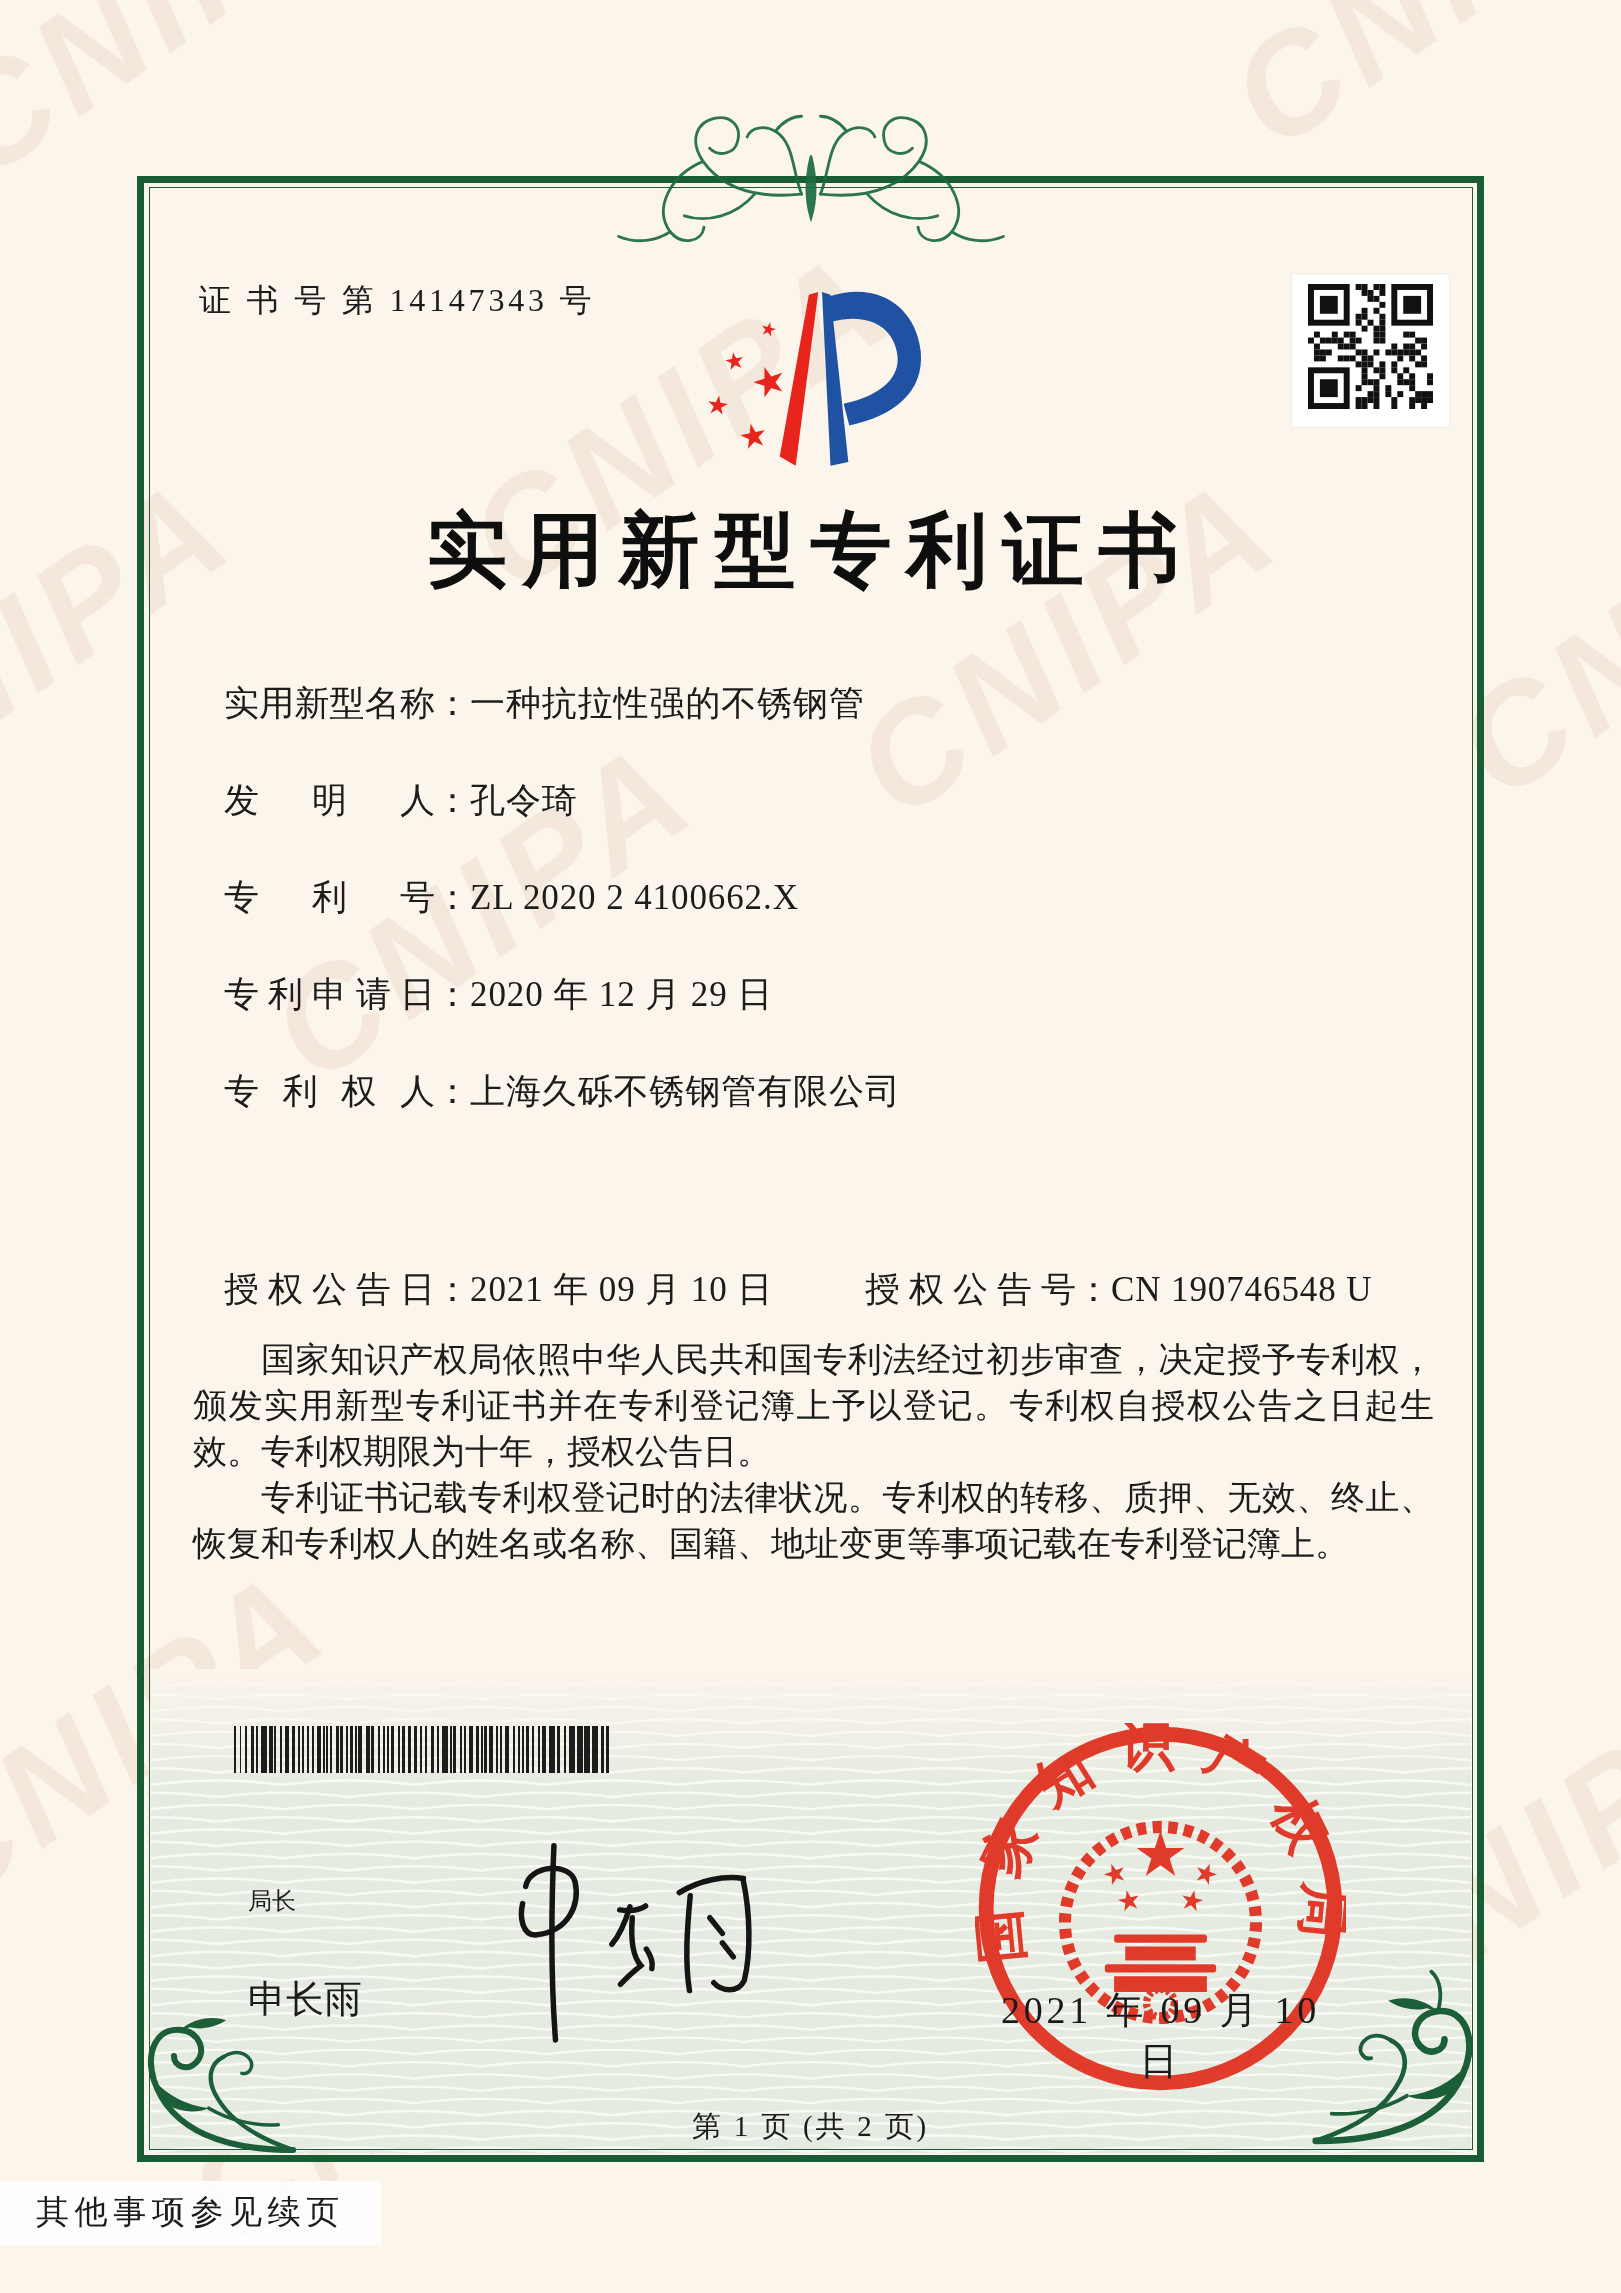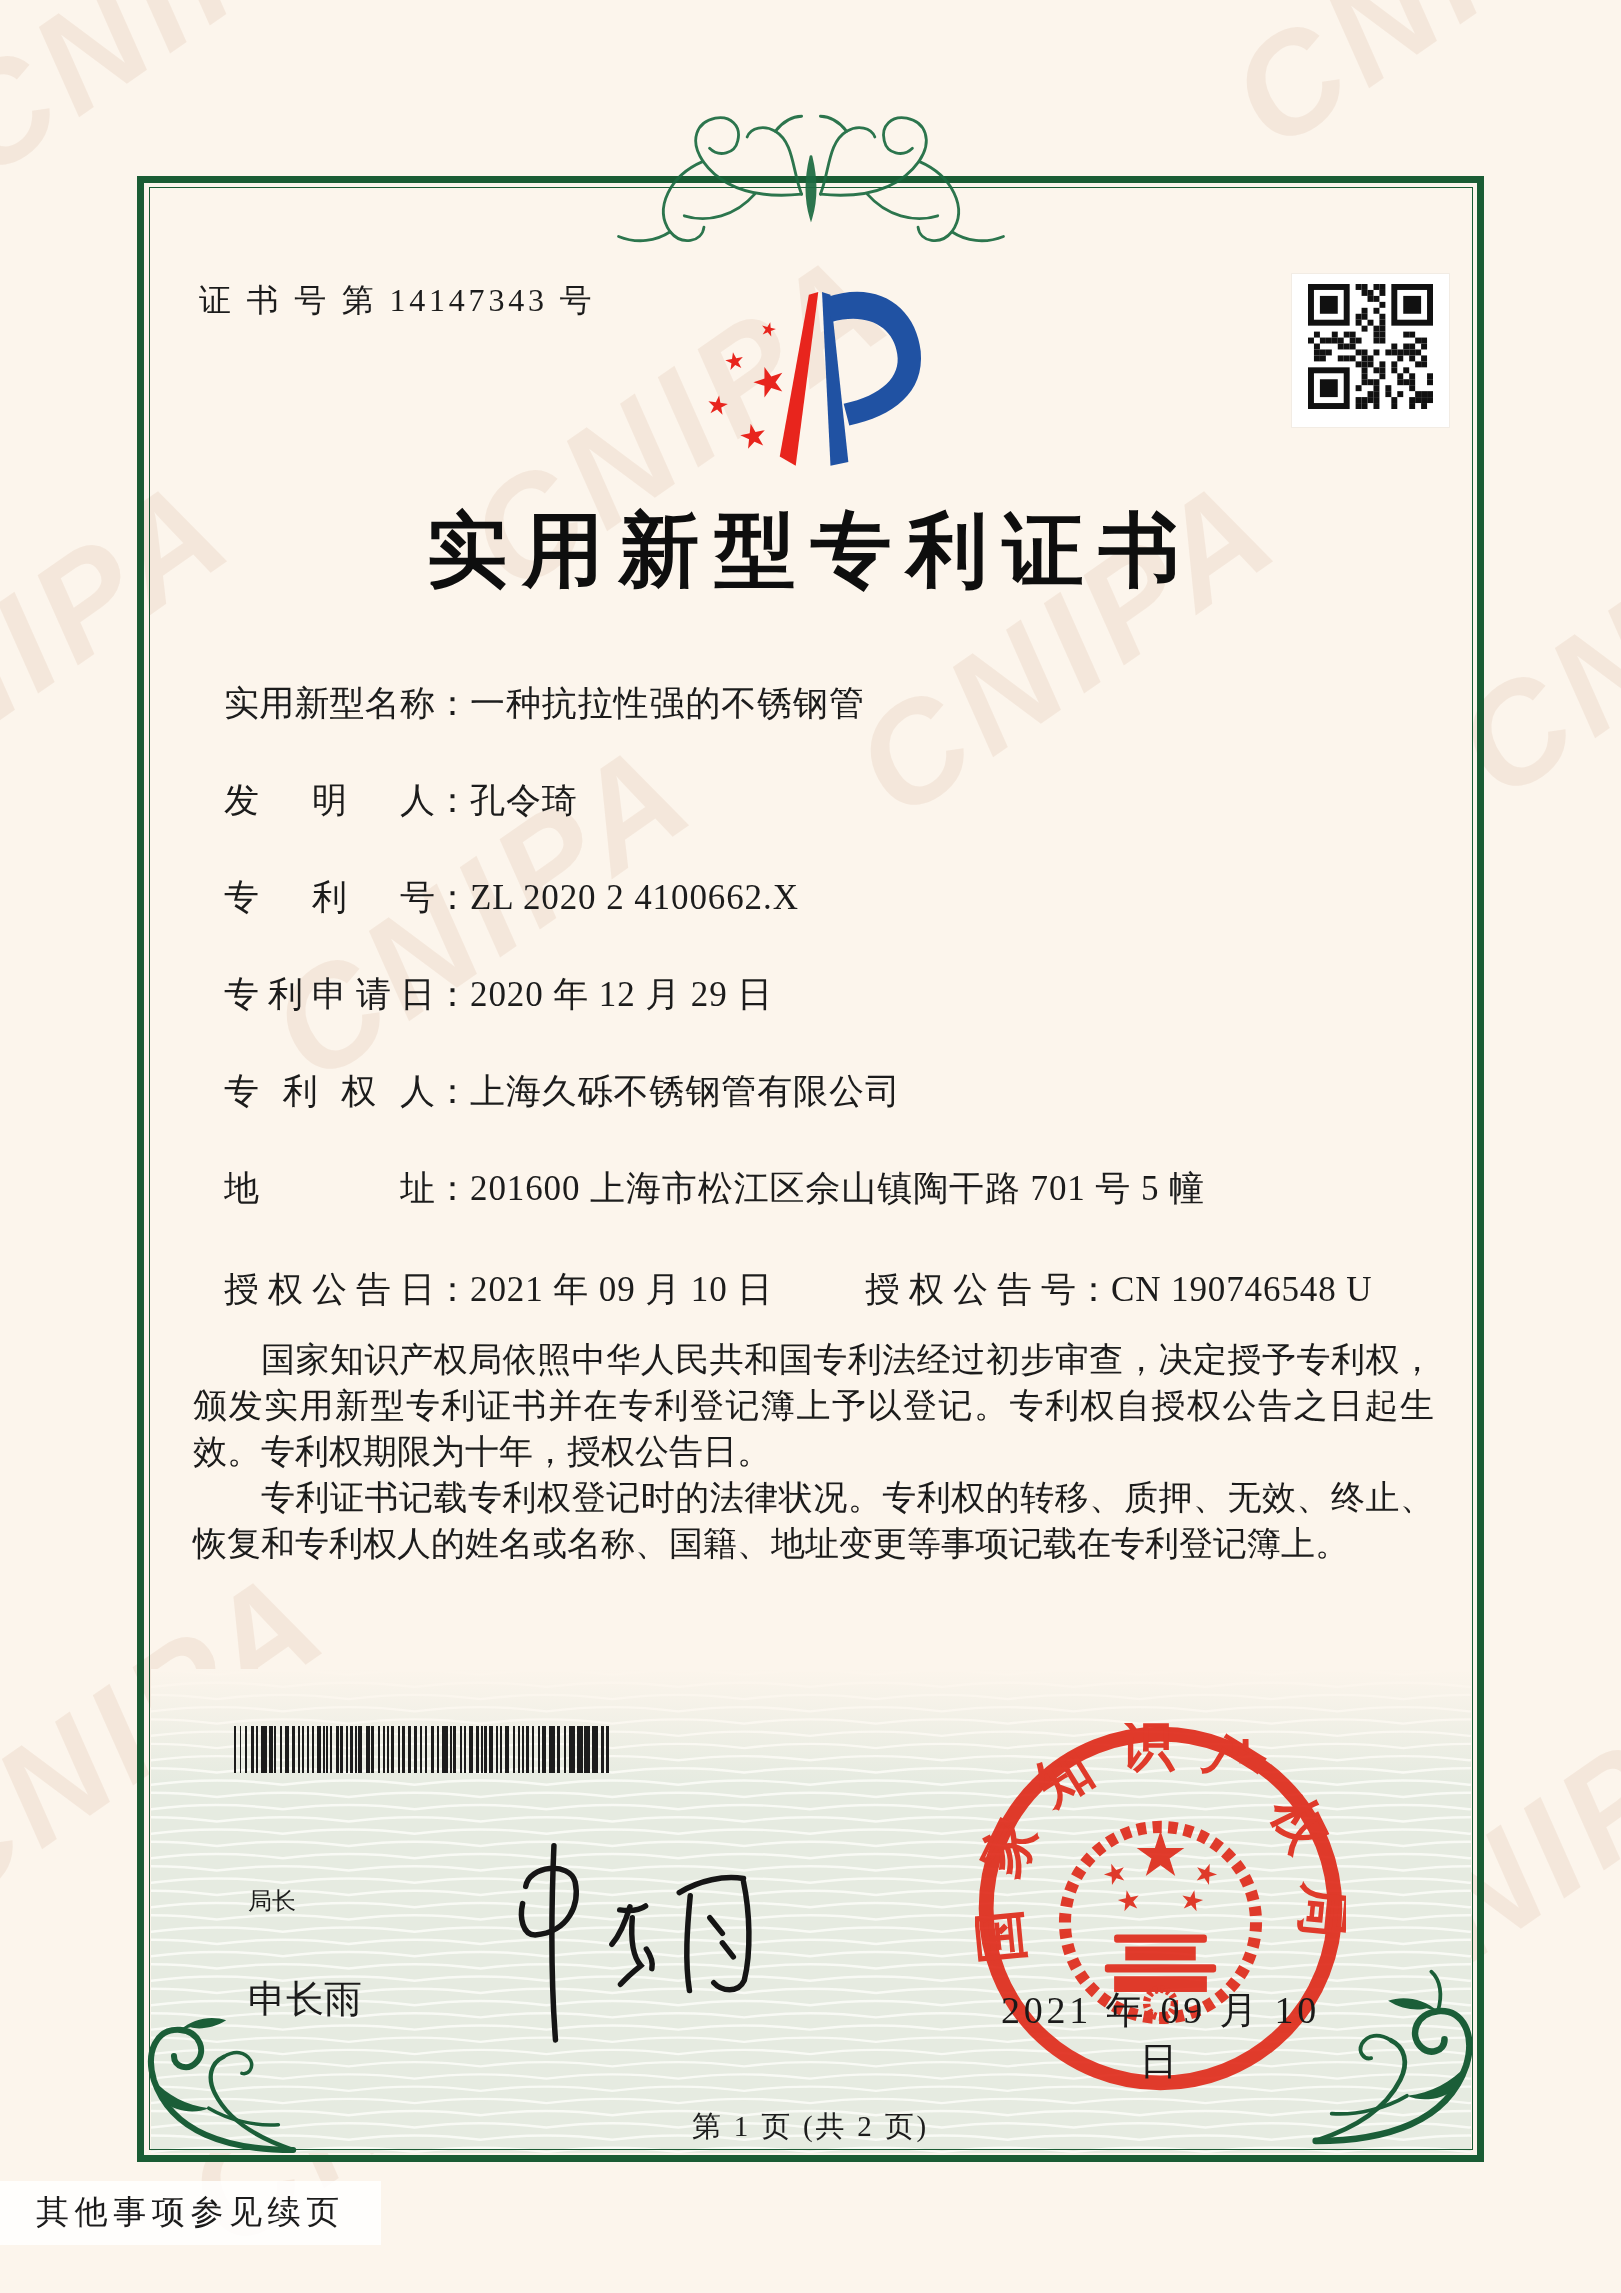--- a/index.html
+++ b/index.html
@@ -332,21 +332,20 @@
     </div>
 
     <div class="title">实用新型专利证书</div>
 
     <div class="fields">
       <div class="frow"><span class="flabel">实用新型名称</span><span>：</span><span class="fval">一种抗拉性强的不锈钢管</span></div>
       <div class="frow"><span class="flabel">发明人</span><span>：</span><span class="fval">孔令琦</span></div>
       <div class="frow"><span class="flabel">专利号</span><span>：</span><span class="fval">ZL 2020 2 4100662.X</span></div>
       <div class="frow"><span class="flabel">专利申请日</span><span>：</span><span class="fval">2020 年 12 月 29 日</span></div>
       <div class="frow"><span class="flabel">专利权人</span><span>：</span><span class="fval">上海久砾不锈钢管有限公司</span></div>
-      <div class="frow"><span class="flabel">地址</span><span>：</span><span class="fval">201600 上海市松江区佘山镇陶干路 701 号 5 幢</span></div>
     </div>
 
     <div class="grant">
       <span class="flabel">授权公告日</span><span>：</span><span class="fval">2021 年 09 月 10 日</span>
       <span class="pair2"><span class="flabel">授权公告号</span><span>：</span><span class="fval">CN 190746548 U</span></span>
     </div>
 
     <div class="bodytext">
       <p>国家知识产权局依照中华人民共和国专利法经过初步审查，决定授予专利权，颁发实用新型专利证书并在专利登记簿上予以登记。专利权自授权公告之日起生效。专利权期限为十年，授权公告日。</p>
       <p>专利证书记载专利权登记时的法律状况。专利权的转移、质押、无效、终止、恢复和专利权人的姓名或名称、国籍、地址变更等事项记载在专利登记簿上。</p>

